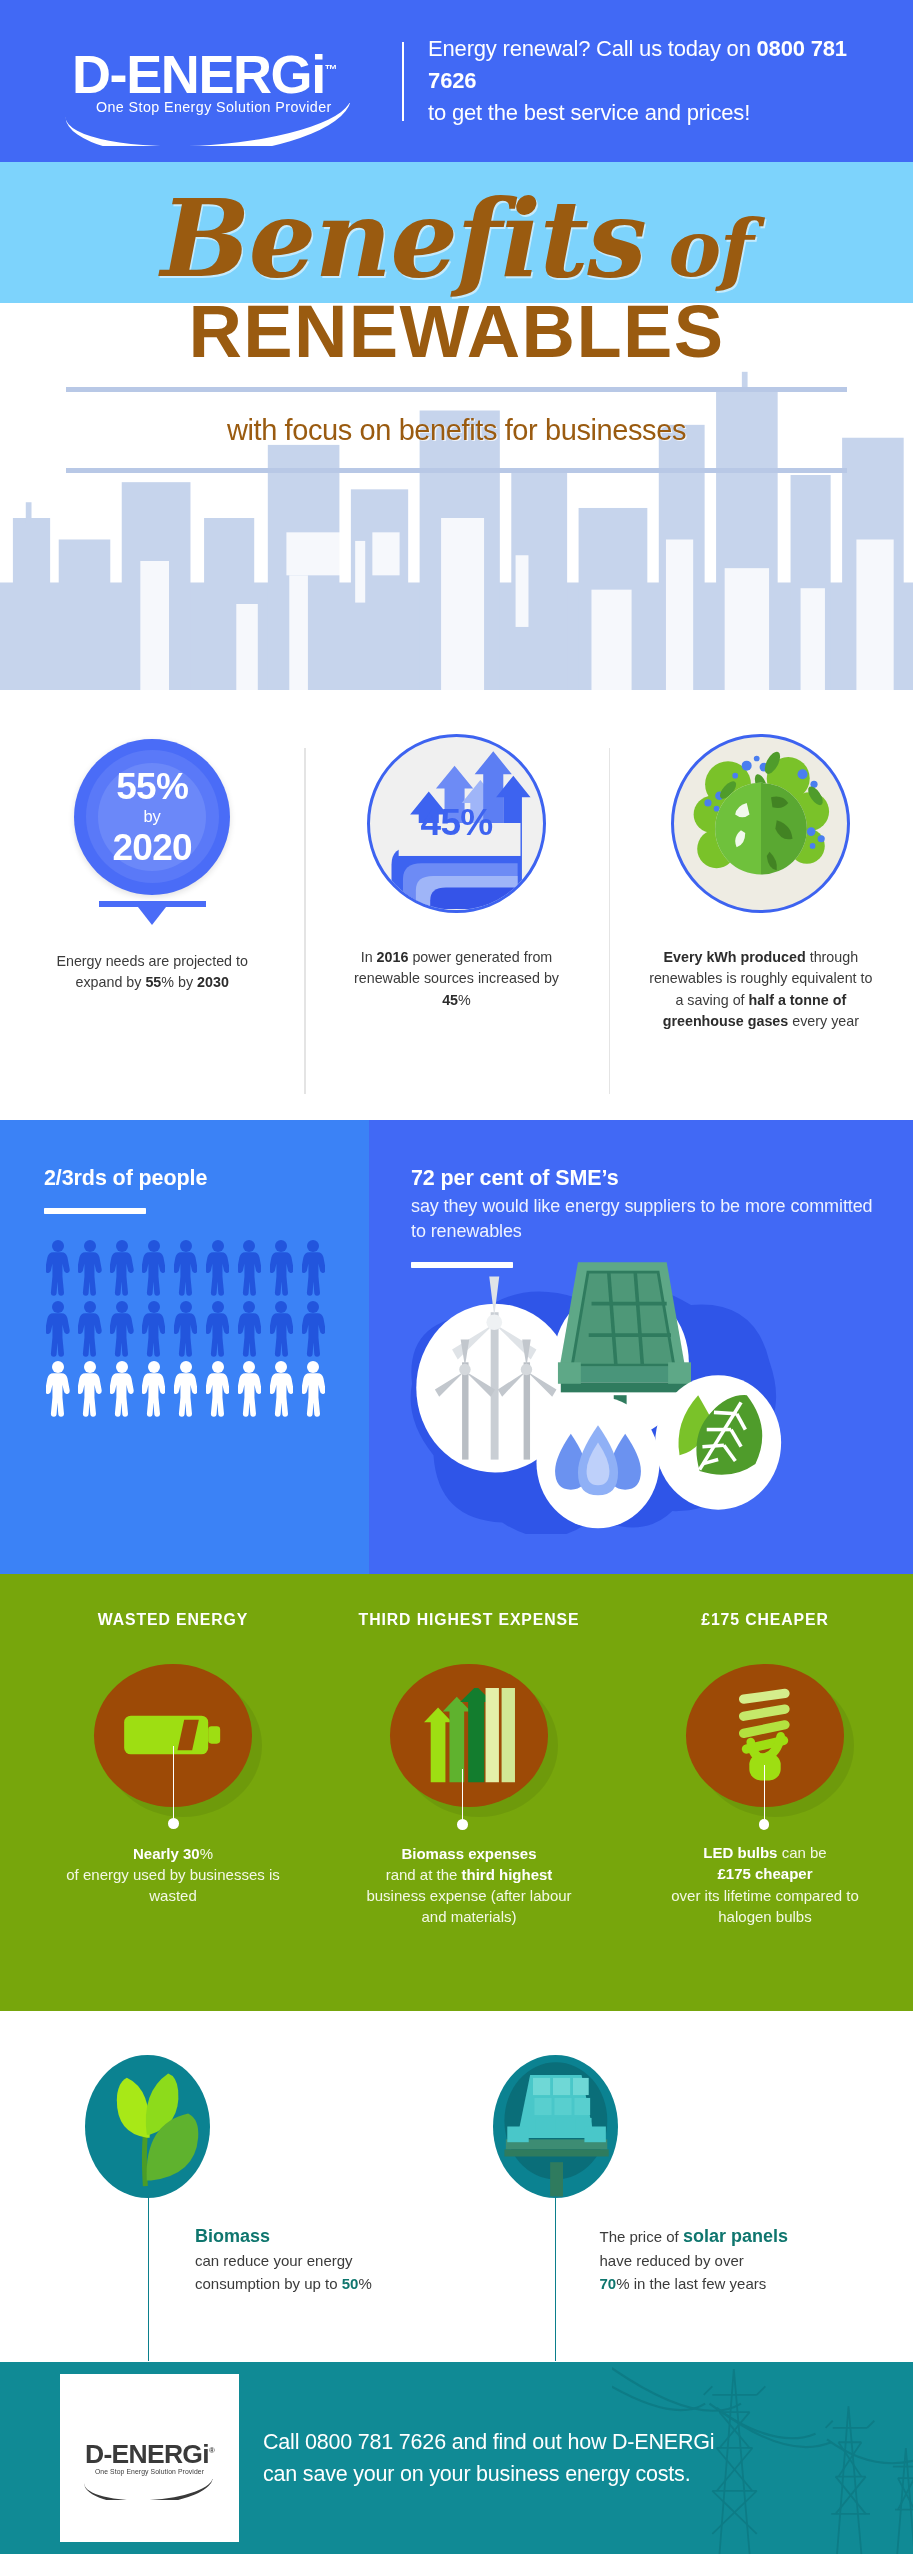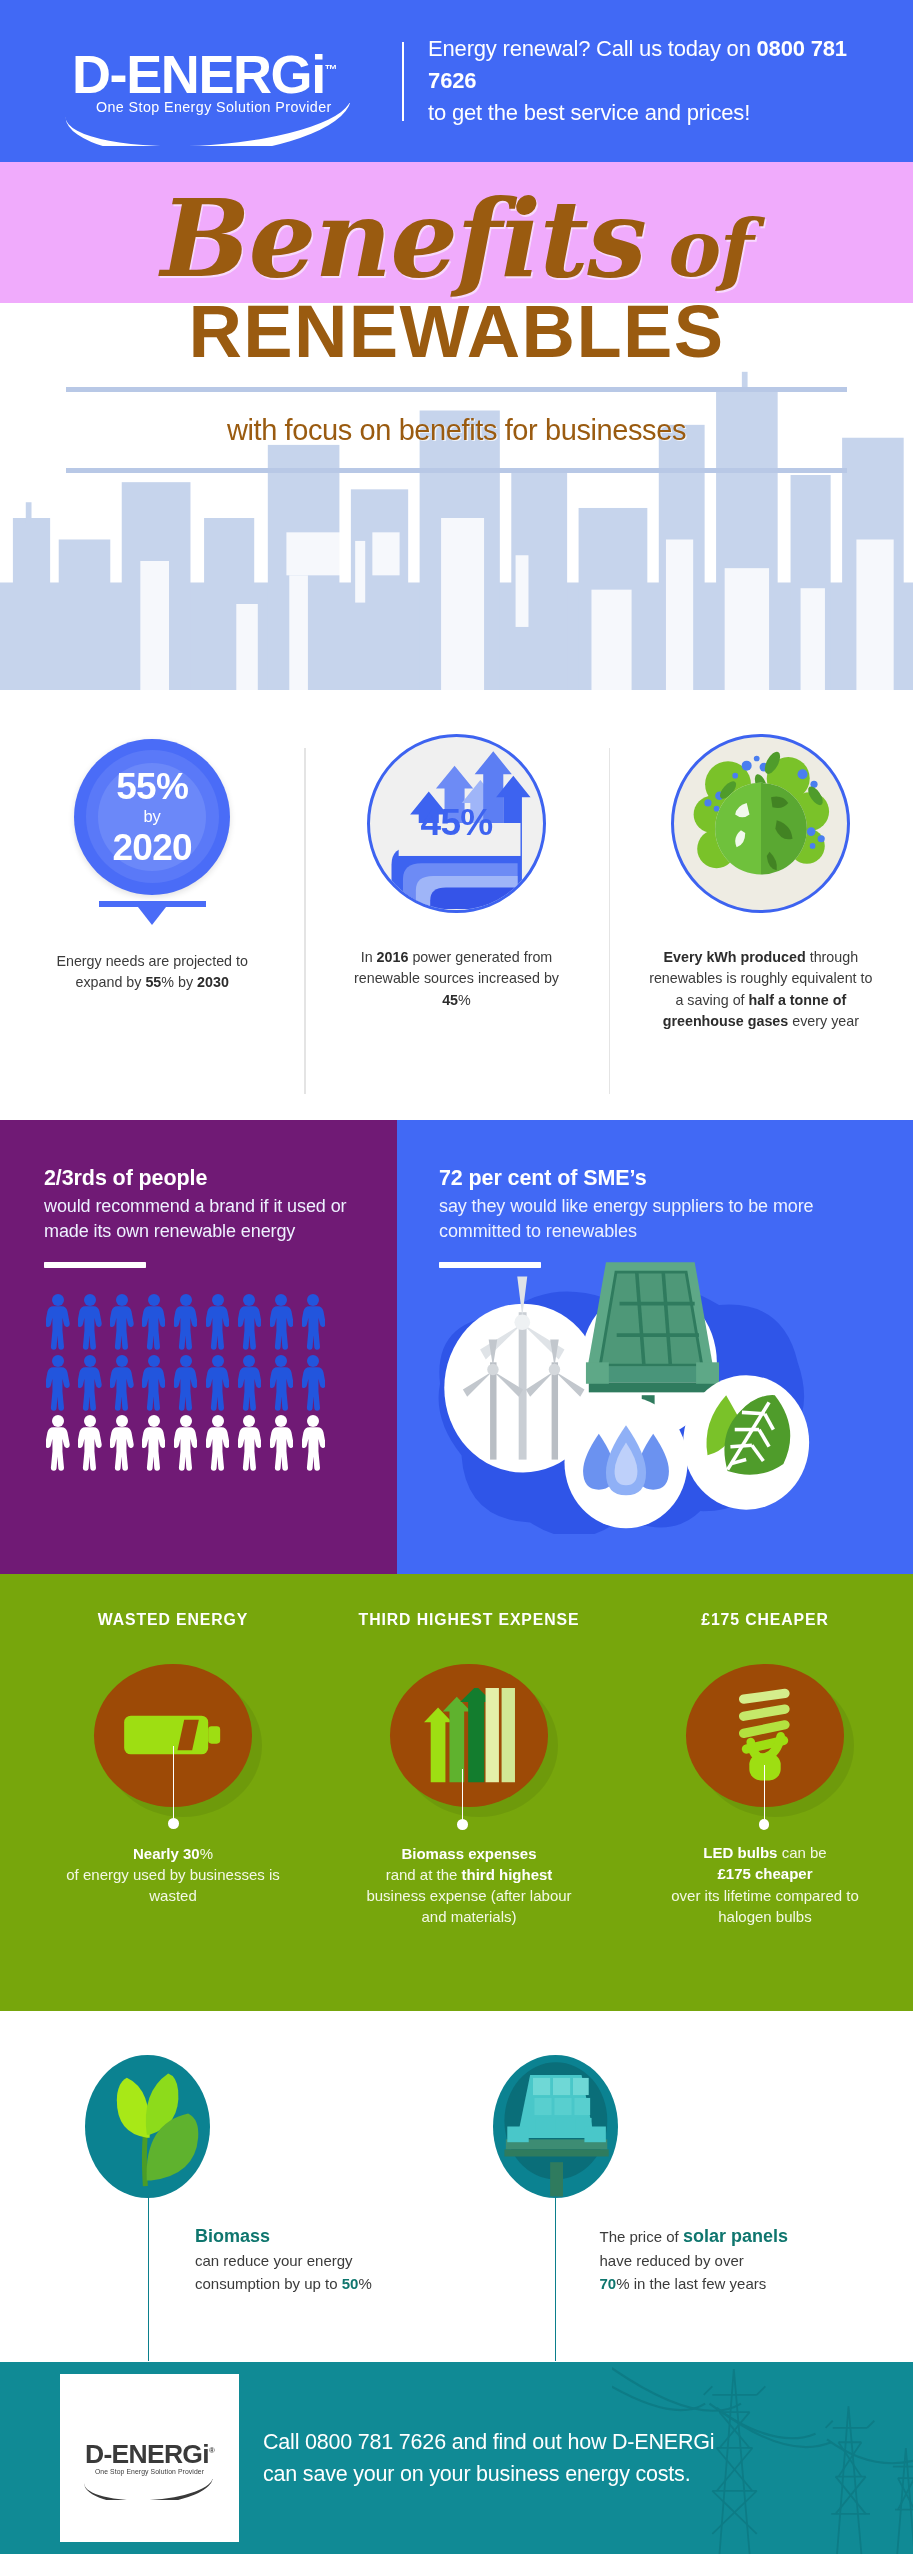--- a/index.html
+++ b/index.html
@@ -35,21 +35,21 @@
     content:""; position:absolute; left:0; top:-44px; width:286px; height:86px;
     border-bottom:10px solid #fff; border-radius:50%;
     transform: rotate(-4deg);
   }
   .header-divider { width:2.1px; height:79px; background:#fff; margin:0 24px 0 29px; }
   .header-msg { color:#fff; font-size:22px; line-height:1.45; letter-spacing:-0.2px; max-width:458px; }
   .header-msg b { font-weight:bold; }
 
   
   .hero {
-    height: 528px; position: relative; background:#f0abfc; overflow:hidden;
+    height: 528px; position: relative; background:#7dd3fc; overflow:hidden;
   }
   .skyline { position:absolute; left:0; bottom:0; width:913px; height:387px; }
   .hero-inner { position:relative; z-index:3; padding-top:24px; text-align:center; }
   .hero-script {
     font-family:"DejaVu Serif", serif; font-style:italic; font-weight:bold;
     color:#9a5b10; font-size:106px; line-height:1;
     letter-spacing:-1.4px; text-shadow: 1.4px 2.1px 0 rgba(255,255,255,.55);
   }
   .hero-script .small-of { font-size:79px; margin-left:23px; }
   .hero-main {
@@ -103,21 +103,21 @@
   .c45-num { font-size:37px; font-weight:bold; color:#3d63f0; position:relative; z-index:4; letter-spacing:-0.7px;}
 
   .circle-globe {
     width:179px; height:179px; border-radius:50%; background:#eeece3;
     border:3.6px solid #3d63f0; position:relative; overflow:hidden;
     display:flex; align-items:center; justify-content:center;
   }
 
   
   .blue-section { display:flex; height:454px; }
-  .blue-left { width:397px; background:#701a75; padding:46px 31.5px 0 44px; }
+  .blue-left { width:369px; background:#3b82f6; padding:46px 31.5px 0 44px; }
   .blue-right { flex:1; background:#4169f5; padding:46px 31.5px 0 42px; position:relative; overflow:hidden; }
   .blue-title { color:#fff; font-size:21.5px; font-weight:bold; letter-spacing:-0.1px; }
   .blue-body { color:#eef2ff; font-size:18px; line-height:1.42; margin-top:2.9px; letter-spacing:-0.1px; }
   .blue-rule { width:102px; height:6.4px; background:#fff; margin-top:17px; border-radius:0.7px; }
   .people-grid { margin-top:26px; display:grid; grid-template-columns:repeat(9, 1fr); gap:4.3px 1.4px; width:286px; }
   .person { width:29px; height:56px; position:relative; }
   .person .head { width:12px;height:12px;border-radius:50%; position:absolute; left:7.9px; top:0; }
   .person .body { position:absolute; left:2.1px; top:12px; width:23.6px; height:44px; }
 
   .icon-blob { position:absolute; left:14.3px; top:135px; width:430px; height:279px; }
@@ -326,21 +326,20 @@
       <div class="stat-caption" style="margin-top:20px;">
         <b>Every kWh produced</b><span> through renewables is roughly equivalent to a saving of </span><b>half a tonne of greenhouse gases</b><span> every year</span>
       </div>
     </div>
   </div>
 
   <div class="blue-section">
 
     <div class="blue-left">
       <div class="blue-title">2/3rds of people</div>
-      <div class="blue-body">would recommend a brand if it used or made its own renewable energy</div>
       <div class="blue-rule"></div>
       <div class="people-grid" id="people-grid">
           <div class="person">
             <span class="head" style="background:#2255dd"></span>
             <svg class="body" viewBox="0 0 33 61">
               <path fill="#2255dd" d="M11 0 h11 q6 0 8 7 l3 16 q1 5 -3 6 q-4 1 -5 -4 l-2 -9 v12 q0 3 0 6 l2 21 q1 6 -4 6 q-4 0 -4 -6 l-1 -14 l-1 14 q0 6 -4 6 q-5 0 -4 -6 l2 -21 q0 -3 0 -6 v-12 l-2 9 q-1 5 -5 4 q-4 -1 -3 -6 l3 -16 q2 -7 8 -7 z"></path>
             </svg>
           </div>
           <div class="person">
             <span class="head" style="background:#2255dd"></span>

